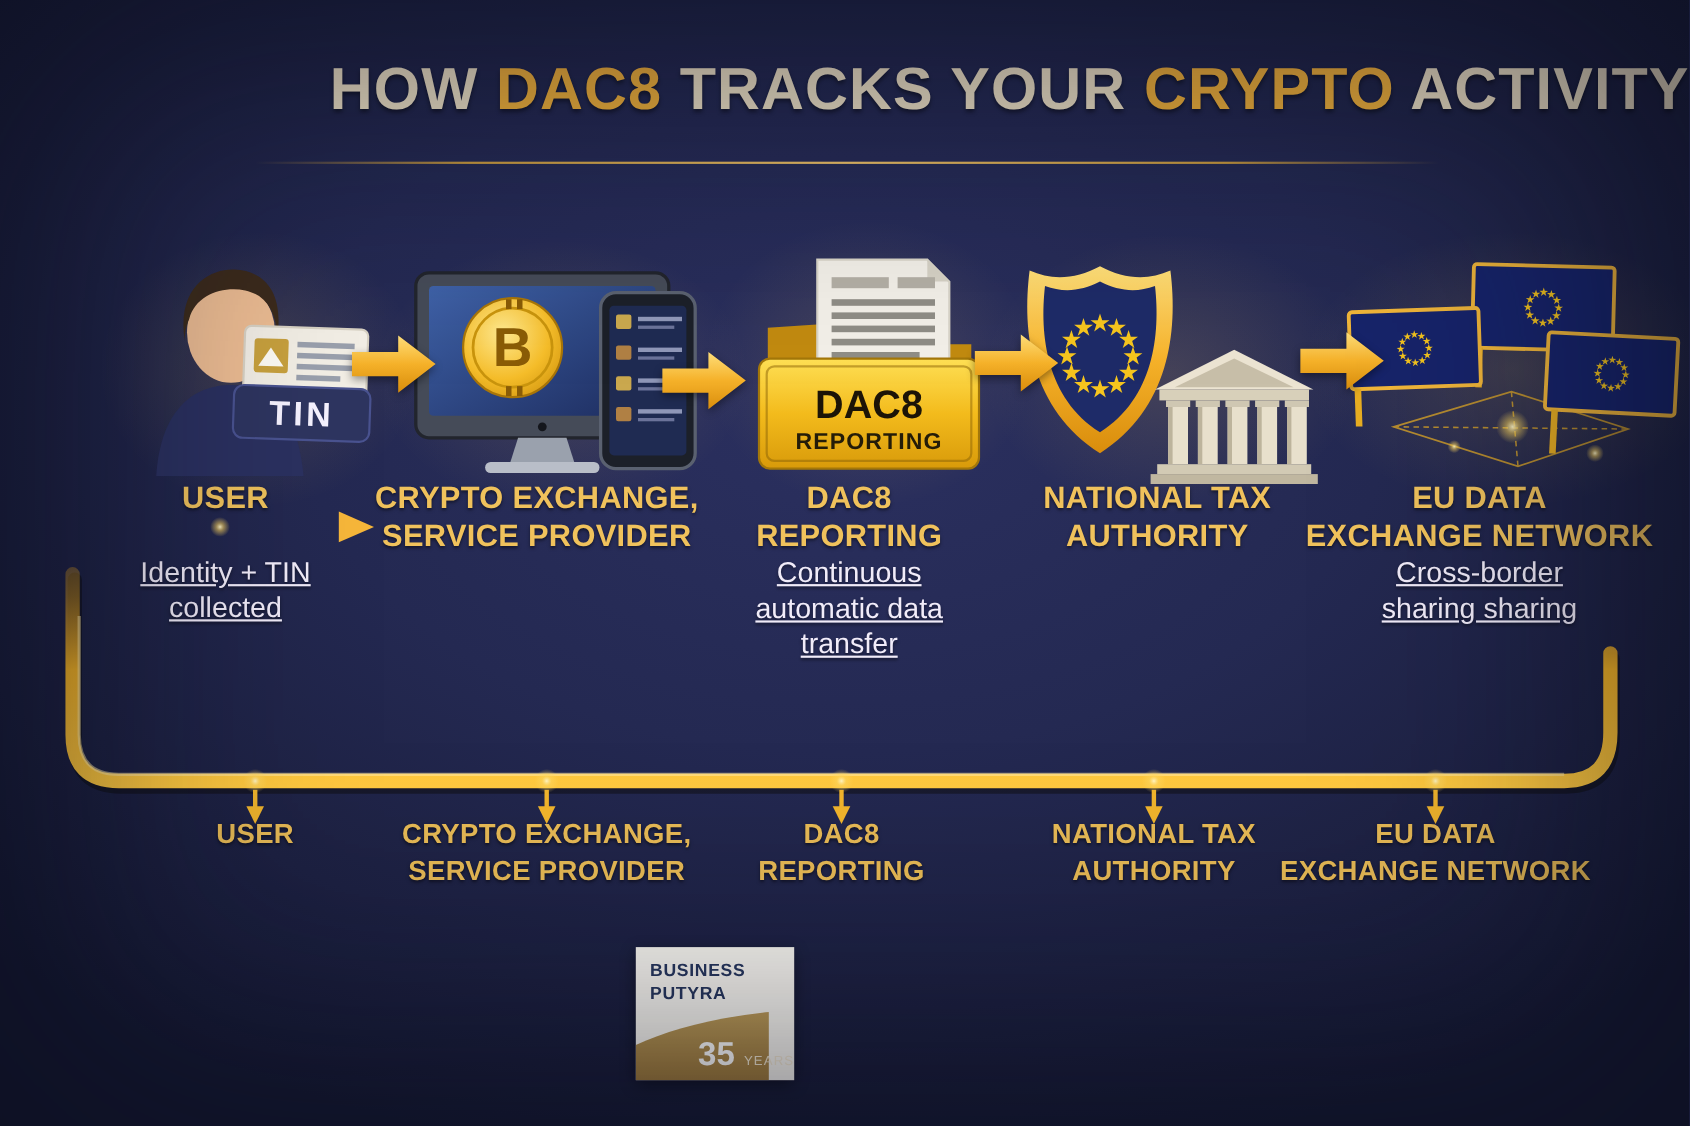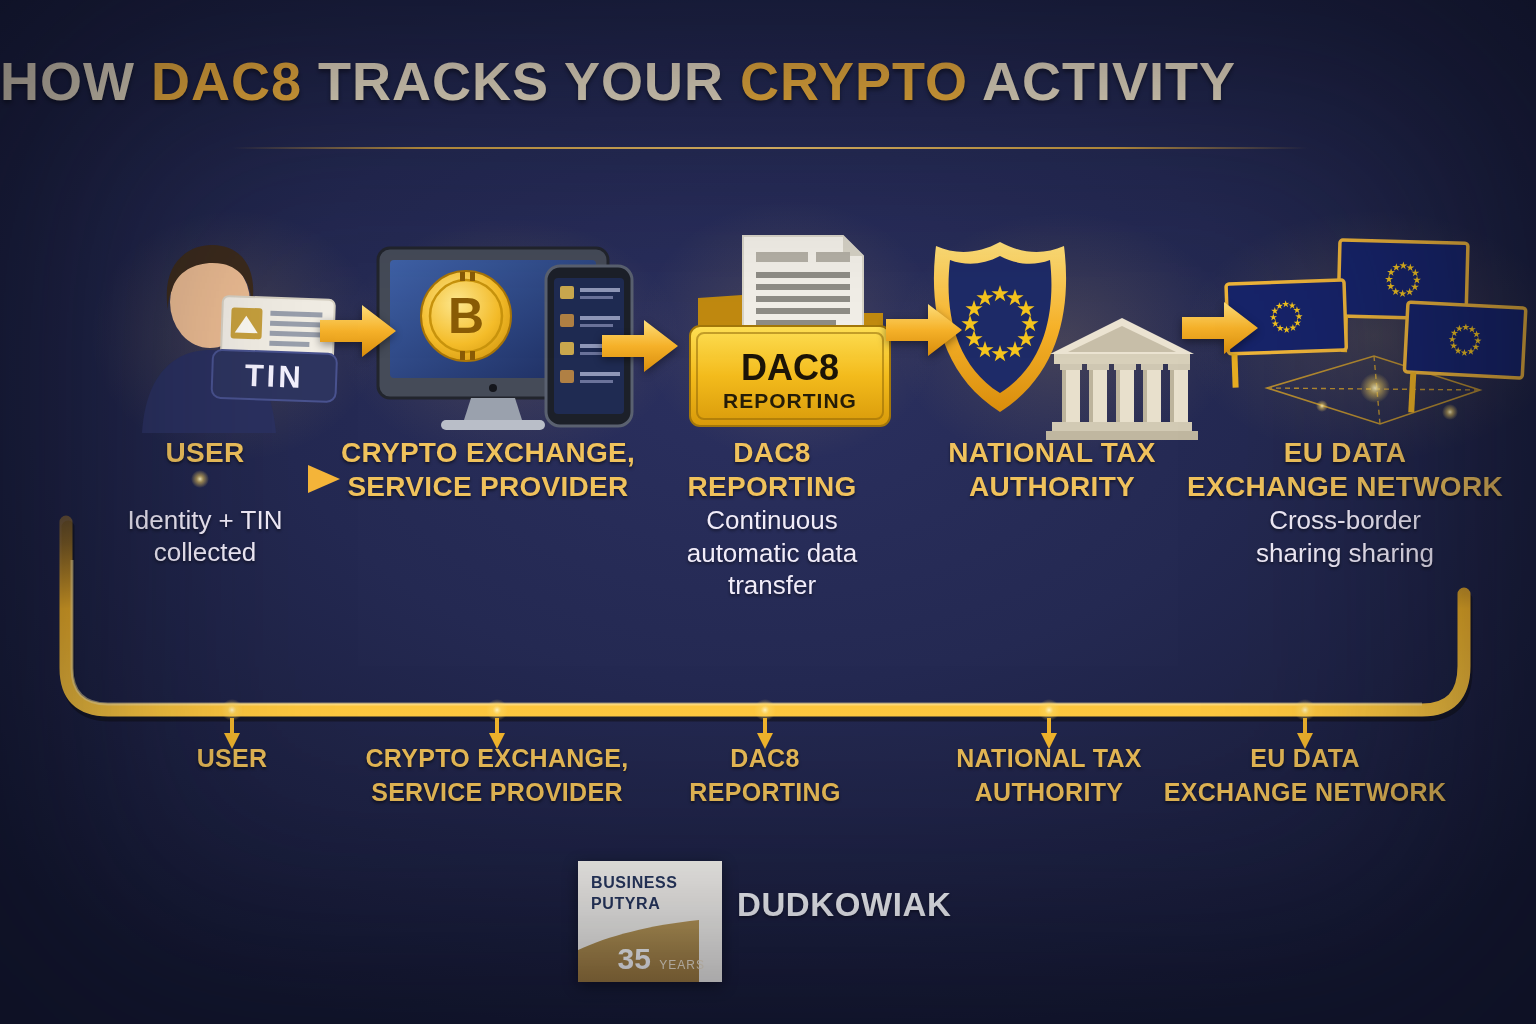--- a/index.html
+++ b/index.html
@@ -9,21 +9,21 @@
     background:#20244a;
   }
   .page{
     position:relative;width:1536px;height:1024px;overflow:hidden;
     background:radial-gradient(ellipse 1100px 700px at 50% 36%, #2b3060 0%, #242952 45%, #1d2142 75%, #161a35 100%);
   }
   .vignette{position:absolute;inset:0;box-shadow:inset 0 0 240px 70px rgba(7,9,22,.55);pointer-events:none;z-index:9;}
 
   
   .title{
-    position:absolute;top:50px;left:0;right:0;text-align:left;
+    position:absolute;top:50px;left:0;right:0;text-align:right;
     font-size:54px;font-weight:bold;letter-spacing:1px;
     color:#f0e3c8;text-shadow:0 3px 4px rgba(0,0,0,.45);
     white-space:pre;
   }
   .title .gold{color:#f4b33c;}
   .divider{
     position:absolute;top:147px;left:232px;width:1076px;height:2px;
     background:linear-gradient(90deg, rgba(200,154,62,0) 0%, #c89a3e 18%, #eec36a 50%, #c89a3e 82%, rgba(200,154,62,0) 100%);
   }
 
@@ -39,20 +39,21 @@
   
   .stage{position:absolute;top:436px;text-align:center;}
   .stage-name{
     font-size:28px;font-weight:bold;line-height:1.22;letter-spacing:.3px;
     color:#f0c25c;white-space:pre-line;min-height:68px;
     text-shadow:0 2px 3px rgba(0,0,0,.5);
   }
   .stage-sub{
     font-size:26px;line-height:1.24;color:#f1ecf9;white-space:pre-line;
     text-shadow:0 2px 3px rgba(0,0,0,.45);
+    text-decoration:underline;
   }
 
   
   .tlabel{
     position:absolute;top:742px;text-align:center;
     font-size:25px;font-weight:bold;line-height:1.35;letter-spacing:.3px;
     color:#e6b955;white-space:pre-line;text-shadow:0 2px 3px rgba(0,0,0,.5);
   }
 
   
@@ -63,21 +64,21 @@
     position:absolute;left:578px;top:861px;width:144px;height:121px;
     background:#f7f5f0;box-shadow:0 4px 14px rgba(0,0,0,.45);
   }
   .badge-text{
     position:absolute;top:12px;left:13px;
     font-size:16px;font-weight:bold;letter-spacing:.6px;line-height:1.3;
     color:#27375e;
   }
   .badge-swoosh{position:absolute;left:0;bottom:0;width:121px;height:64px;}
   .badge-years{
-    position:absolute;right:17px;bottom:8px;color:#fff;
+    position:absolute;right:0;bottom:8px;color:#fff;
     font-weight:bold;font-size:30px;line-height:1;
   }
   .badge-years .yrs{font-size:12px;font-weight:normal;color:#f2e8d2;letter-spacing:1px;}
   .firm{
     position:absolute;left:737px;top:884px;
     font-size:33px;font-weight:bold;letter-spacing:.6px;line-height:1.3;
     color:#f5f7fa;text-shadow:0 2px 3px rgba(0,0,0,.4);
   }
 </style>
 </head>
@@ -366,17 +367,16 @@
     <div class="badge-text">
       <div>BUSINESS</div>
       <div>PUTYRA</div>
     </div>
     <svg class="badge-swoosh" viewBox="0 0 121 64">
       <path d="M0,32 C30,18 72,7 121,2 L121,64 L0,64 Z" fill="url(#swooshGrad)"></path>
     </svg>
     <div class="badge-years"><span>35</span> <span class="yrs">YEARS</span></div>
   </div>
   <div class="firm">
-    <div>DUDKOWIAK</div>
   </div>
 
   <div class="vignette"></div>
 </div>
 
 </body></html>

